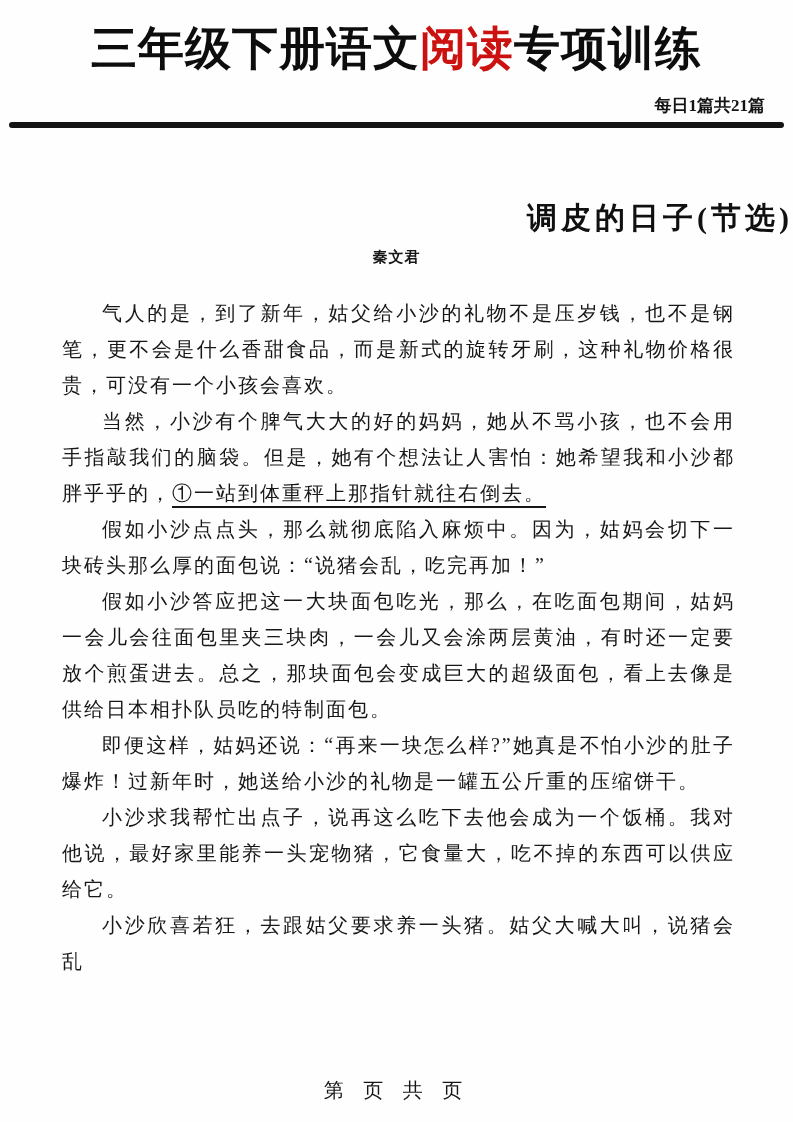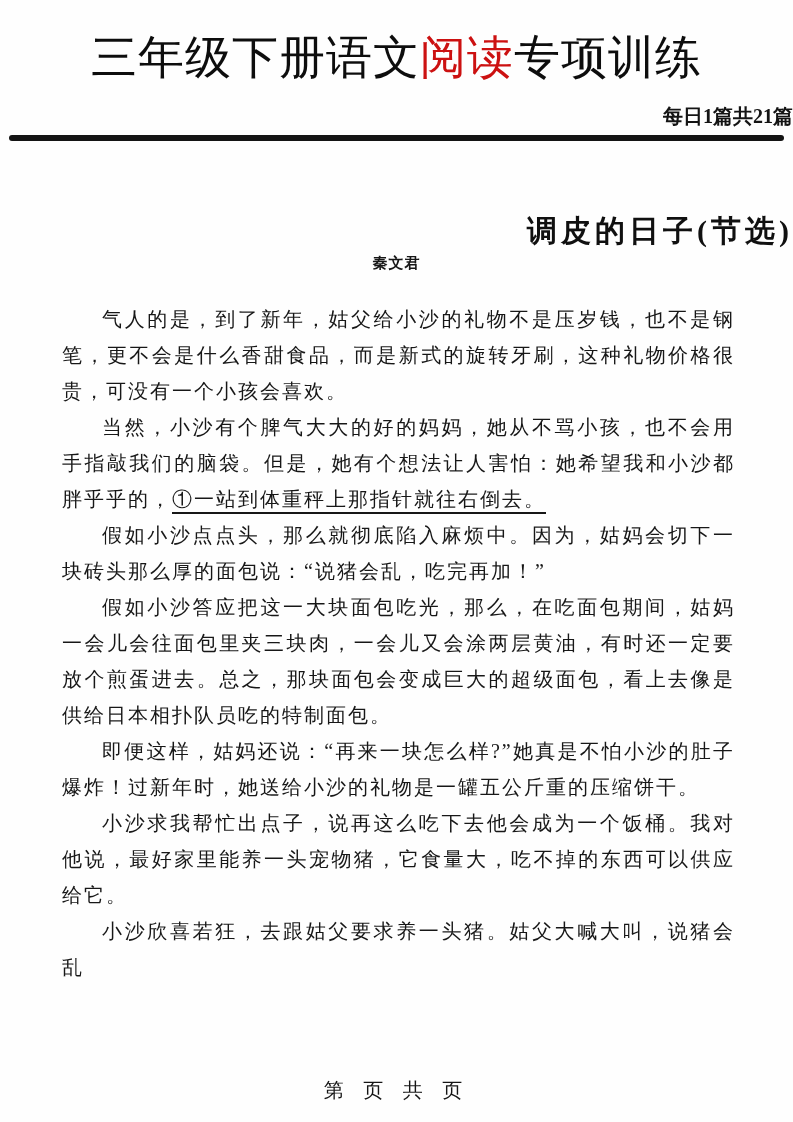--- a/index.html
+++ b/index.html
@@ -8,57 +8,58 @@
     position: relative;
     width: 793px;
     height: 1122px;
     margin: 0 auto;
     background: #fefefe;
     overflow: hidden;
     color: var(--ink, #141414);
   }
   
   .main-title {
-    margin-top: 29px;
+    margin-top: 20px;
     text-align: center;
     font-family: "Liberation Sans", "DejaVu Sans", sans-serif;
-    font-weight: 400;
+    font-weight: 700;
     font-size: 46px;
     letter-spacing: 1px;
     line-height: 1.25;
     color: #0d0d0d;
     white-space: nowrap;
   }
   .main-title .red { color: var(--accent, #cc1111); }
   .sub-title {
     margin-top: 16px;
+    padding-right: 28px;
     text-align: right;
     font-family: "Liberation Serif", "DejaVu Serif", serif;
     font-weight: 700;
-    font-size: 20px;
+    font-size: 17px;
     color: #141414;
   }
   .header-rule {
     height: 6px;
     background: #141414;
     margin: 5px 9px 0 9px;
     border-radius: 3px;
   }
   
   .article-title {
     margin-top: 70px;
     text-align: right;
     font-family: "Liberation Serif", "DejaVu Serif", serif;
     font-weight: 700;
     font-size: 30px;
     letter-spacing: 4px;
     color: #101010;
   }
   .article-author {
-    margin-top: 2px;
+    margin-top: 9px;
     text-align: center;
     font-family: "Liberation Sans", "DejaVu Sans", sans-serif;
     font-weight: 700;
     font-size: 15px;
     letter-spacing: 1px;
     color: #161616;
   }
   .article-body {
     margin: 28px 58px 0 62px;
     font-family: "Liberation Serif", "DejaVu Serif", serif;

